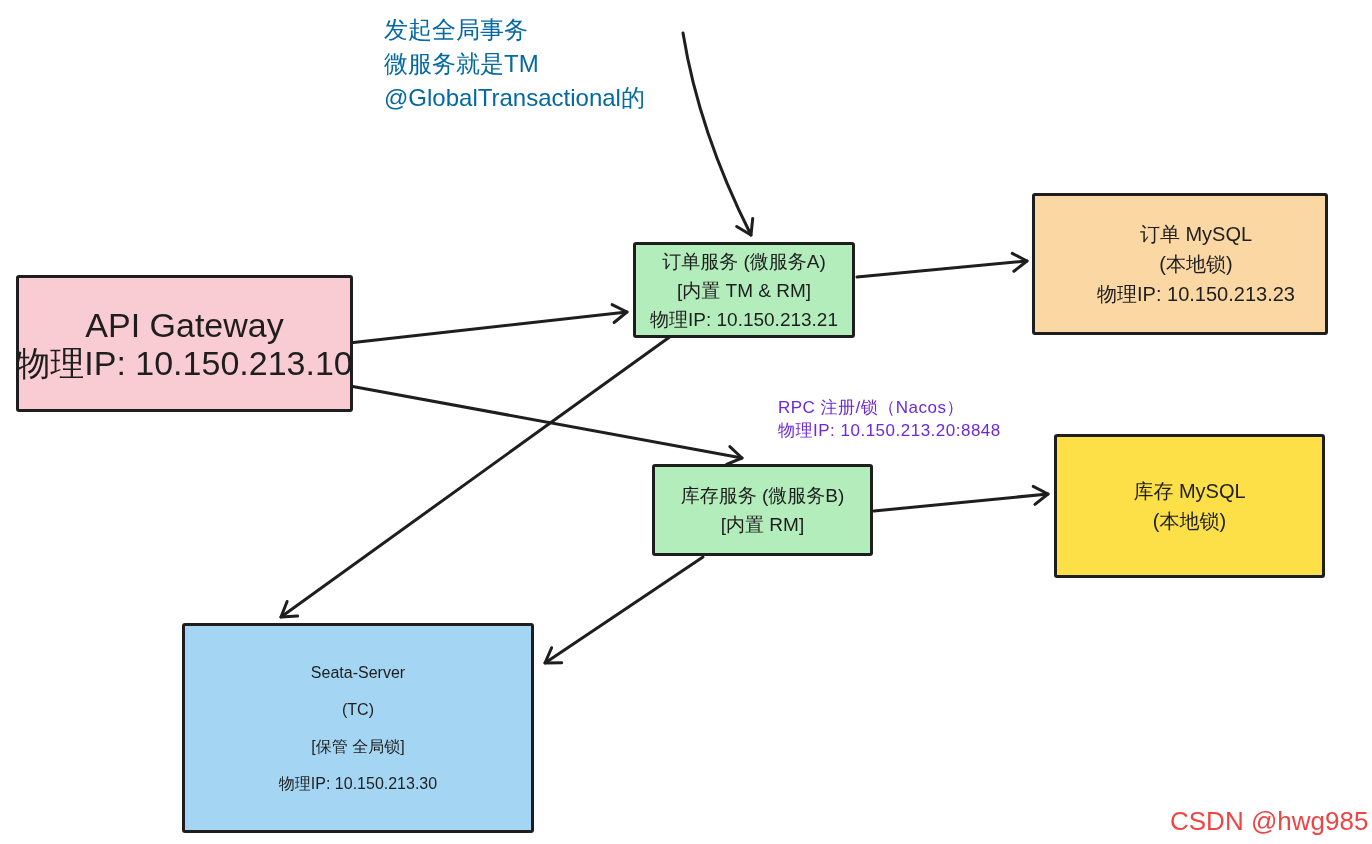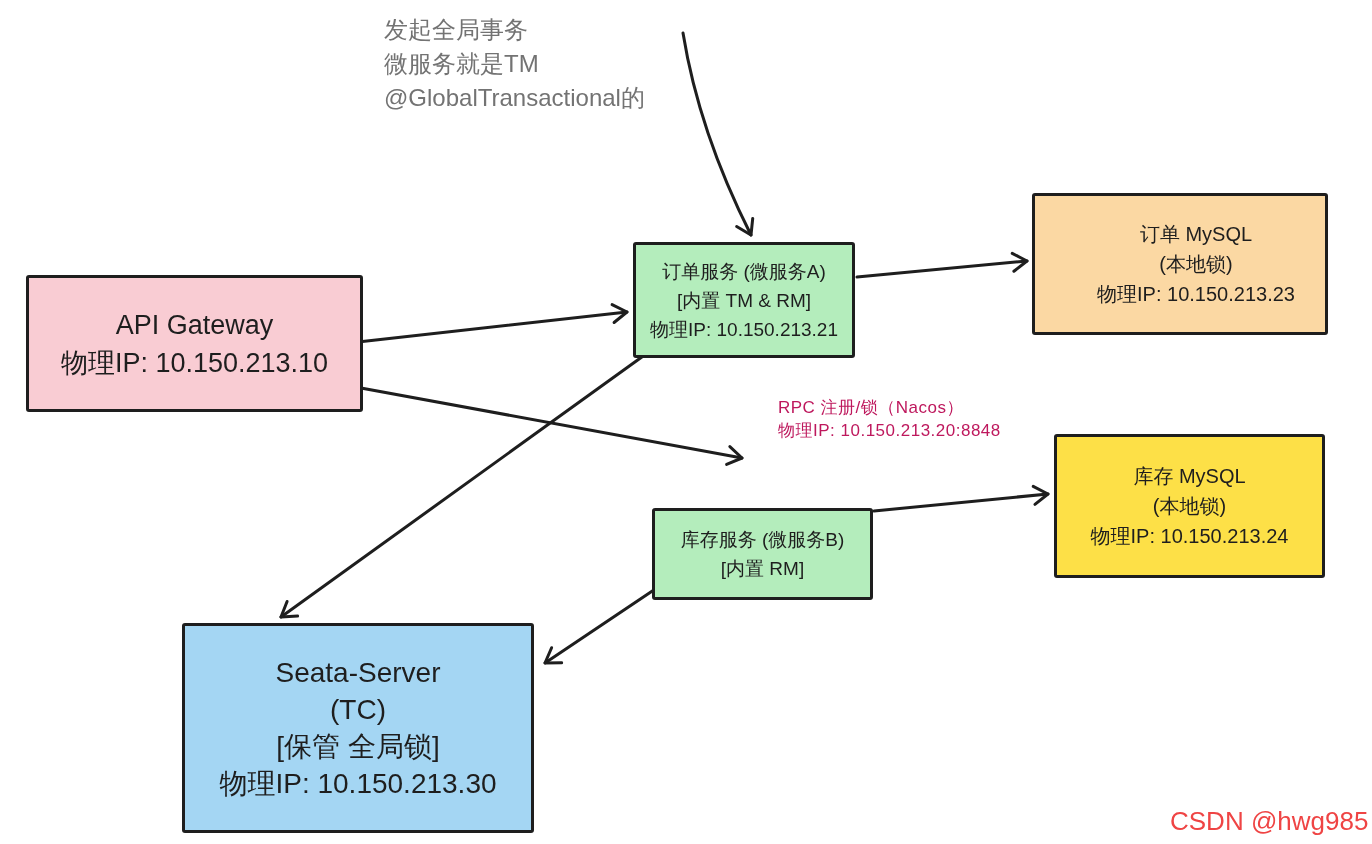--- a/index.html
+++ b/index.html
@@ -38,43 +38,43 @@
   .node span { display: block; white-space: nowrap; }
   .note {
     position: absolute;
     white-space: nowrap;
   }
   .note div { white-space: nowrap; }
   .tm-note {
     left: 384px; top: 13px;
     font-size: 24px;
     line-height: 34px;
-    color: #737373;
+    color: #0369a1;
   }
   .nacos-note {
     left: 778px; top: 396px;
     font-size: 17px;
     line-height: 23px;
-    color: #be185d;
+    color: #6d28d9;
     letter-spacing: 0.5px;
   }
   .watermark {
     position: absolute;
     left: 1170px; top: 806px;
     font-size: 26px;
     color: #ef4444;
     text-shadow: 1px 1px 0 #ffffff;
     white-space: nowrap;
   }
-  .n-gateway   { left: 26px;  top: 275px; width: 337px; height: 137px; background: #f9ccd3; font-size: 27px; line-height: 38px; }
-  .n-order-svc { left: 633px; top: 242px; width: 222px; height: 116px;  background: #b4edbc; font-size: 19px; line-height: 29px; }
+  .n-gateway   { left: 16px;  top: 275px; width: 337px; height: 137px; background: #f9ccd3; font-size: 34px; line-height: 38px; }
+  .n-order-svc { left: 633px; top: 242px; width: 222px; height: 96px;  background: #b4edbc; font-size: 19px; line-height: 29px; }
   .n-order-db  { left: 1032px;top: 193px; width: 296px; height: 142px; background: #fbd8a3; font-size: 20px; line-height: 30px; padding-left: 32px; }
-  .n-stock-svc { left: 652px; top: 464px; width: 221px; height: 92px;  background: #b4edbc; font-size: 19px; line-height: 29px; margin-top: 44px; }
+  .n-stock-svc { left: 652px; top: 464px; width: 221px; height: 92px;  background: #b4edbc; font-size: 19px; line-height: 29px; }
   .n-stock-db  { left: 1054px;top: 434px; width: 271px; height: 144px; background: #fde047; font-size: 20px; line-height: 30px; }
-  .n-seata     { left: 182px; top: 623px; width: 352px; height: 210px; background: #a4d6f3; font-size: 28px; line-height: 37px; }
+  .n-seata     { left: 182px; top: 623px; width: 352px; height: 210px; background: #a4d6f3; font-size: 16px; line-height: 37px; }
 </style>
 </head>
 <body>
 
 <div class="canvas">
 
   <svg class="edges-layer" width="1372" height="844" viewBox="0 0 1372 844" xmlns="http://www.w3.org/2000/svg">
     <defs>
       <marker id="arrow" viewBox="-18 -12 22 24" refX="0" refY="0" markerWidth="22" markerHeight="24" orient="auto-start-reverse" markerUnits="userSpaceOnUse">
         <path d="M -14 -9 L 0 0 L -14 9" fill="none" stroke="#1e1e1e" stroke-width="3" stroke-linecap="round" stroke-linejoin="round"></path>
@@ -118,21 +118,20 @@
   </div>
 
   <div class="node n-stock-svc">
     <span>库存服务 (微服务B)</span>
     <span>[内置 RM]</span>
   </div>
 
   <div class="node n-stock-db">
     <span>库存 MySQL</span>
     <span>(本地锁)</span>
-    <span>物理IP: 10.150.213.24</span>
   </div>
 
   <div class="node n-seata">
     <span>Seata-Server</span>
     <span>(TC)</span>
     <span>[保管 全局锁]</span>
     <span>物理IP: 10.150.213.30</span>
   </div>
 
   <div class="watermark">CSDN @hwg985</div>

